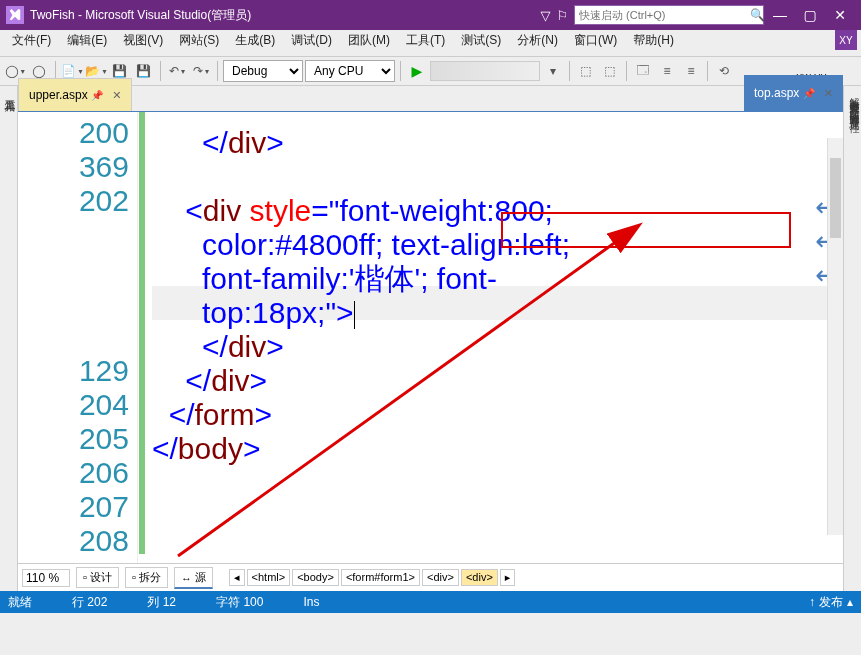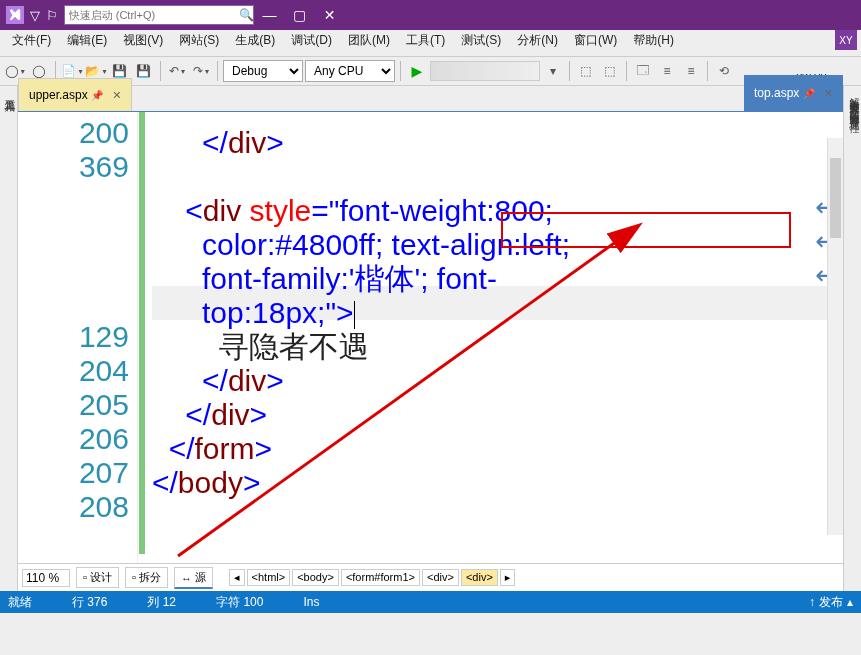--- a/index.html
+++ b/index.html
@@ -74,20 +74,21 @@
 </style>
 </head>
 <body>
 
 <div class="titlebar">
   <div class="vsicon">
       <svg viewBox="0 0 16 16">
         <path fill="#fff" d="M2 3l3 5-3 5 2 1 4-4 4 4 2-1V2l-2-1-4 4-4-4z"></path>
       </svg>
     </div>
+  <div class="title">TwoFish - Microsoft Visual Studio(管理员)</div>
   <div class="qlwrap">
     <span style="font-size:13px;">▽</span>
     <span style="font-size:13px;">⚐</span>
     <input placeholder="快速启动 (Ctrl+Q)" style="">
     <span style="font-size:12px;color:#ccc;margin-left:-20px;">🔍</span>
   </div>
   <div class="winbtn">—</div>
   <div class="winbtn">▢</div>
   <div class="winbtn">✕</div>
 </div>
@@ -154,20 +155,21 @@
         <span>top.aspx</span>
         <span class="pin">📌</span>
         <span class="x">✕</span>
       </div>
     </div>
 
     <div class="codearea">
       <div class="gutter">
         <div style="height:34px">200</div>
         <div style="height:34px">369</div>
+        <div style="height:34px">202</div>
         <div style="height:34px"></div>
           <div style="height:34px"></div>
           <div style="height:34px"></div>
           <div style="height:34px"></div>
         <div style="height:34px">129</div>
         <div style="height:34px">204</div>
         <div style="height:34px">205</div>
         <div style="height:34px">206</div>
         <div style="height:34px">207</div>
         <div style="height:34px">208</div>
@@ -187,21 +189,20 @@
           <div style="height:34px"></div>
           <div style="height:34px"></div>
       </div>
       <div class="code">
 <div class="ln" style="height:34px"><span class="angle">      &lt;/</span><span class="tagn">div</span><span class="angle">&gt;</span></div>
 <div class="ln" style="height:34px"></div>
 <div class="ln" style="height:34px"><span class="angle">    &lt;</span><span class="tagn">div</span> <span class="attr">style</span><span class="angle">=</span><span class="angle">"</span><span class="strv">font-weight:800;</span><span class="wrap" style="top:68px">↩</span></div>
 <div class="ln" style="height:34px"><span class="strv">      color:#4800ff; </span><span class="strv" id="hlspan">text-align:left;</span><span class="wrap" style="top:102px">↩</span></div>
 <div class="ln" style="height:34px"><span class="strv">      font-family:'楷体'; font-</span><span class="wrap" style="top:136px">↩</span></div>
 <div class="ln" style="height:34px;background:#f0f0f0"><span class="strv">      top:18px;</span><span class="angle">"&gt;</span><span style="border-left:1px solid #000;height:28px;display:inline-block;vertical-align:middle"></span></div>
-<div class="ln" style="height:34px"><span class="txt">        寻隐者不遇</span></div>
 <div class="ln" style="height:34px"><span class="angle">      &lt;/</span><span class="tagn">div</span><span class="angle">&gt;</span></div>
 <div class="ln" style="height:34px"><span class="angle">    &lt;/</span><span class="tagn">div</span><span class="angle">&gt;</span></div>
 <div class="ln" style="height:34px"><span class="angle">  &lt;/</span><span class="tagn">form</span><span class="angle">&gt;</span></div>
 <div class="ln" style="height:34px"><span class="angle">&lt;/</span><span class="tagn">body</span><span class="angle">&gt;</span></div>
 <div class="ln" style="height:34px"></div>
 
         <div class="highlightbox" style="left:355px; top:100px; width:290px; height:36px;"></div>
       </div>
       <div class="scrolly">
           <div class="thumb"></div>
@@ -232,19 +233,19 @@
         <span>▸</span>
       </div>
     </div>
   </div>
 
   <div class="rightstrip">解决方案资源管理器  团队资源管理器  属性</div>
 </div>
 
 <div class="status">
   <span>就绪</span>
-  <span>行 376</span>
+  <span>行 202</span>
   <span>列 12</span>
   <span>字符 100</span>
   <span>Ins</span>
   <div class="spacer"></div>
   <div class="pub">↑ <span>发布</span> ▴</div>
 </div>
 
 </body></html>

